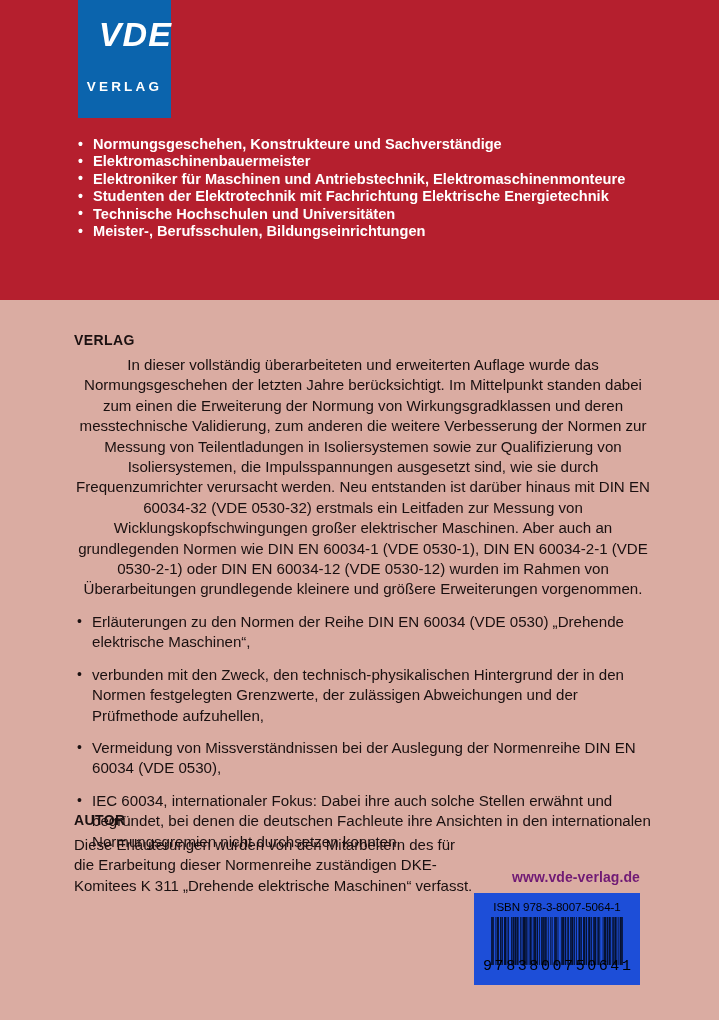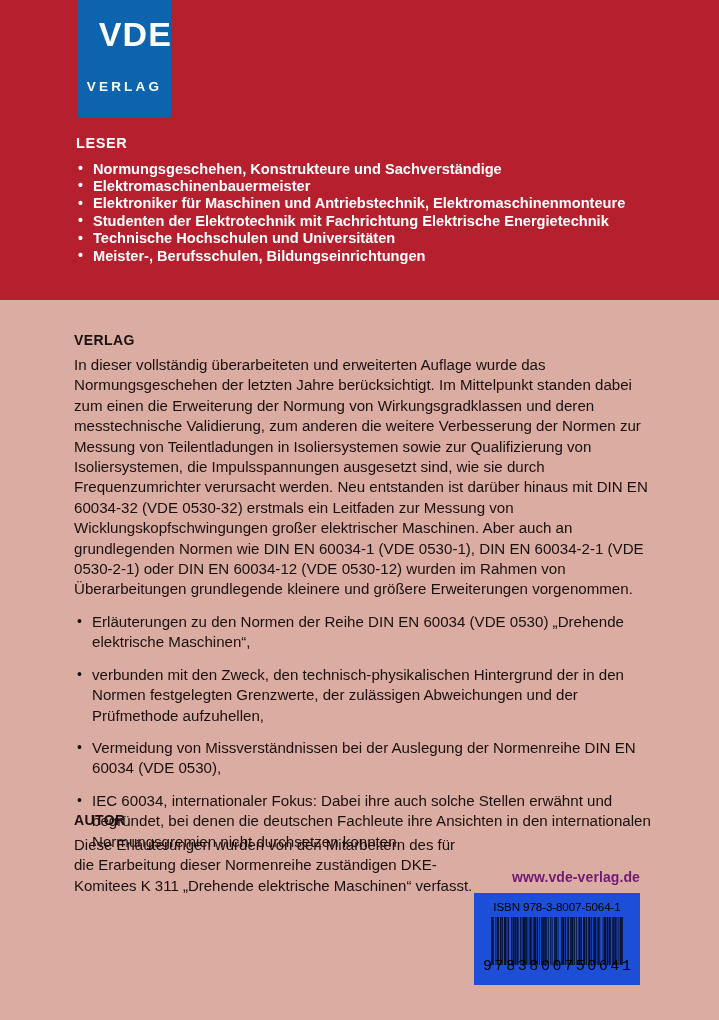--- a/index.html
+++ b/index.html
@@ -41,20 +41,21 @@
     left: 0;
     top: 17px;
     width: 115px;
     text-align: center;
     color: #ffffff;
     font-weight: bold;
     font-size: 34px;
     letter-spacing: 1.2px;
     line-height: 1;
     font-family: "Liberation Sans", sans-serif;
+    font-style: italic;
   }
   .logo-verlag {
     position: absolute;
     left: 0;
     top: 80px;
     width: 93px;
     text-align: center;
     color: #ffffff;
     font-weight: bold;
     font-size: 13.5px;
@@ -111,21 +112,21 @@
     font-size: 14px;
     font-weight: bold;
     letter-spacing: 0.4px;
     margin: 0 0 8px 0;
     line-height: 1;
   }
   .body-para {
     margin: 0;
     font-size: 15.1px;
     line-height: 20.4px;
-    text-align: left;
+    text-align: center;
     color: #1a1010;
   }
 
   .inhalt-list {
     list-style: none;
     margin: 12px 0 0 0;
     padding: 0;
   }
   .inhalt-list li {
     position: relative;
@@ -219,21 +220,20 @@
 <div class="page">
 
   <div class="red-band"></div>
 
   <div class="logo-box">
     <div class="logo-vde">VDE</div>
     <div class="logo-verlag">VERLAG</div>
   </div>
 
   <div class="leser-block">
-    <div class="leser-heading">LESER</div>
     <ul class="leser-list">
       <li>Normungsgeschehen, Konstrukteure und Sachverständige</li>
       <li>Elektromaschinenbauermeister</li>
       <li>Elektroniker für Maschinen und Antriebstechnik, Elektromaschinenmonteure</li>
       <li>Studenten der Elektrotechnik mit Fachrichtung Elektrische Energietechnik</li>
       <li>Technische Hochschulen und Universitäten</li>
       <li>Meister-, Berufsschulen, Bildungseinrichtungen</li>
     </ul>
   </div>
 

